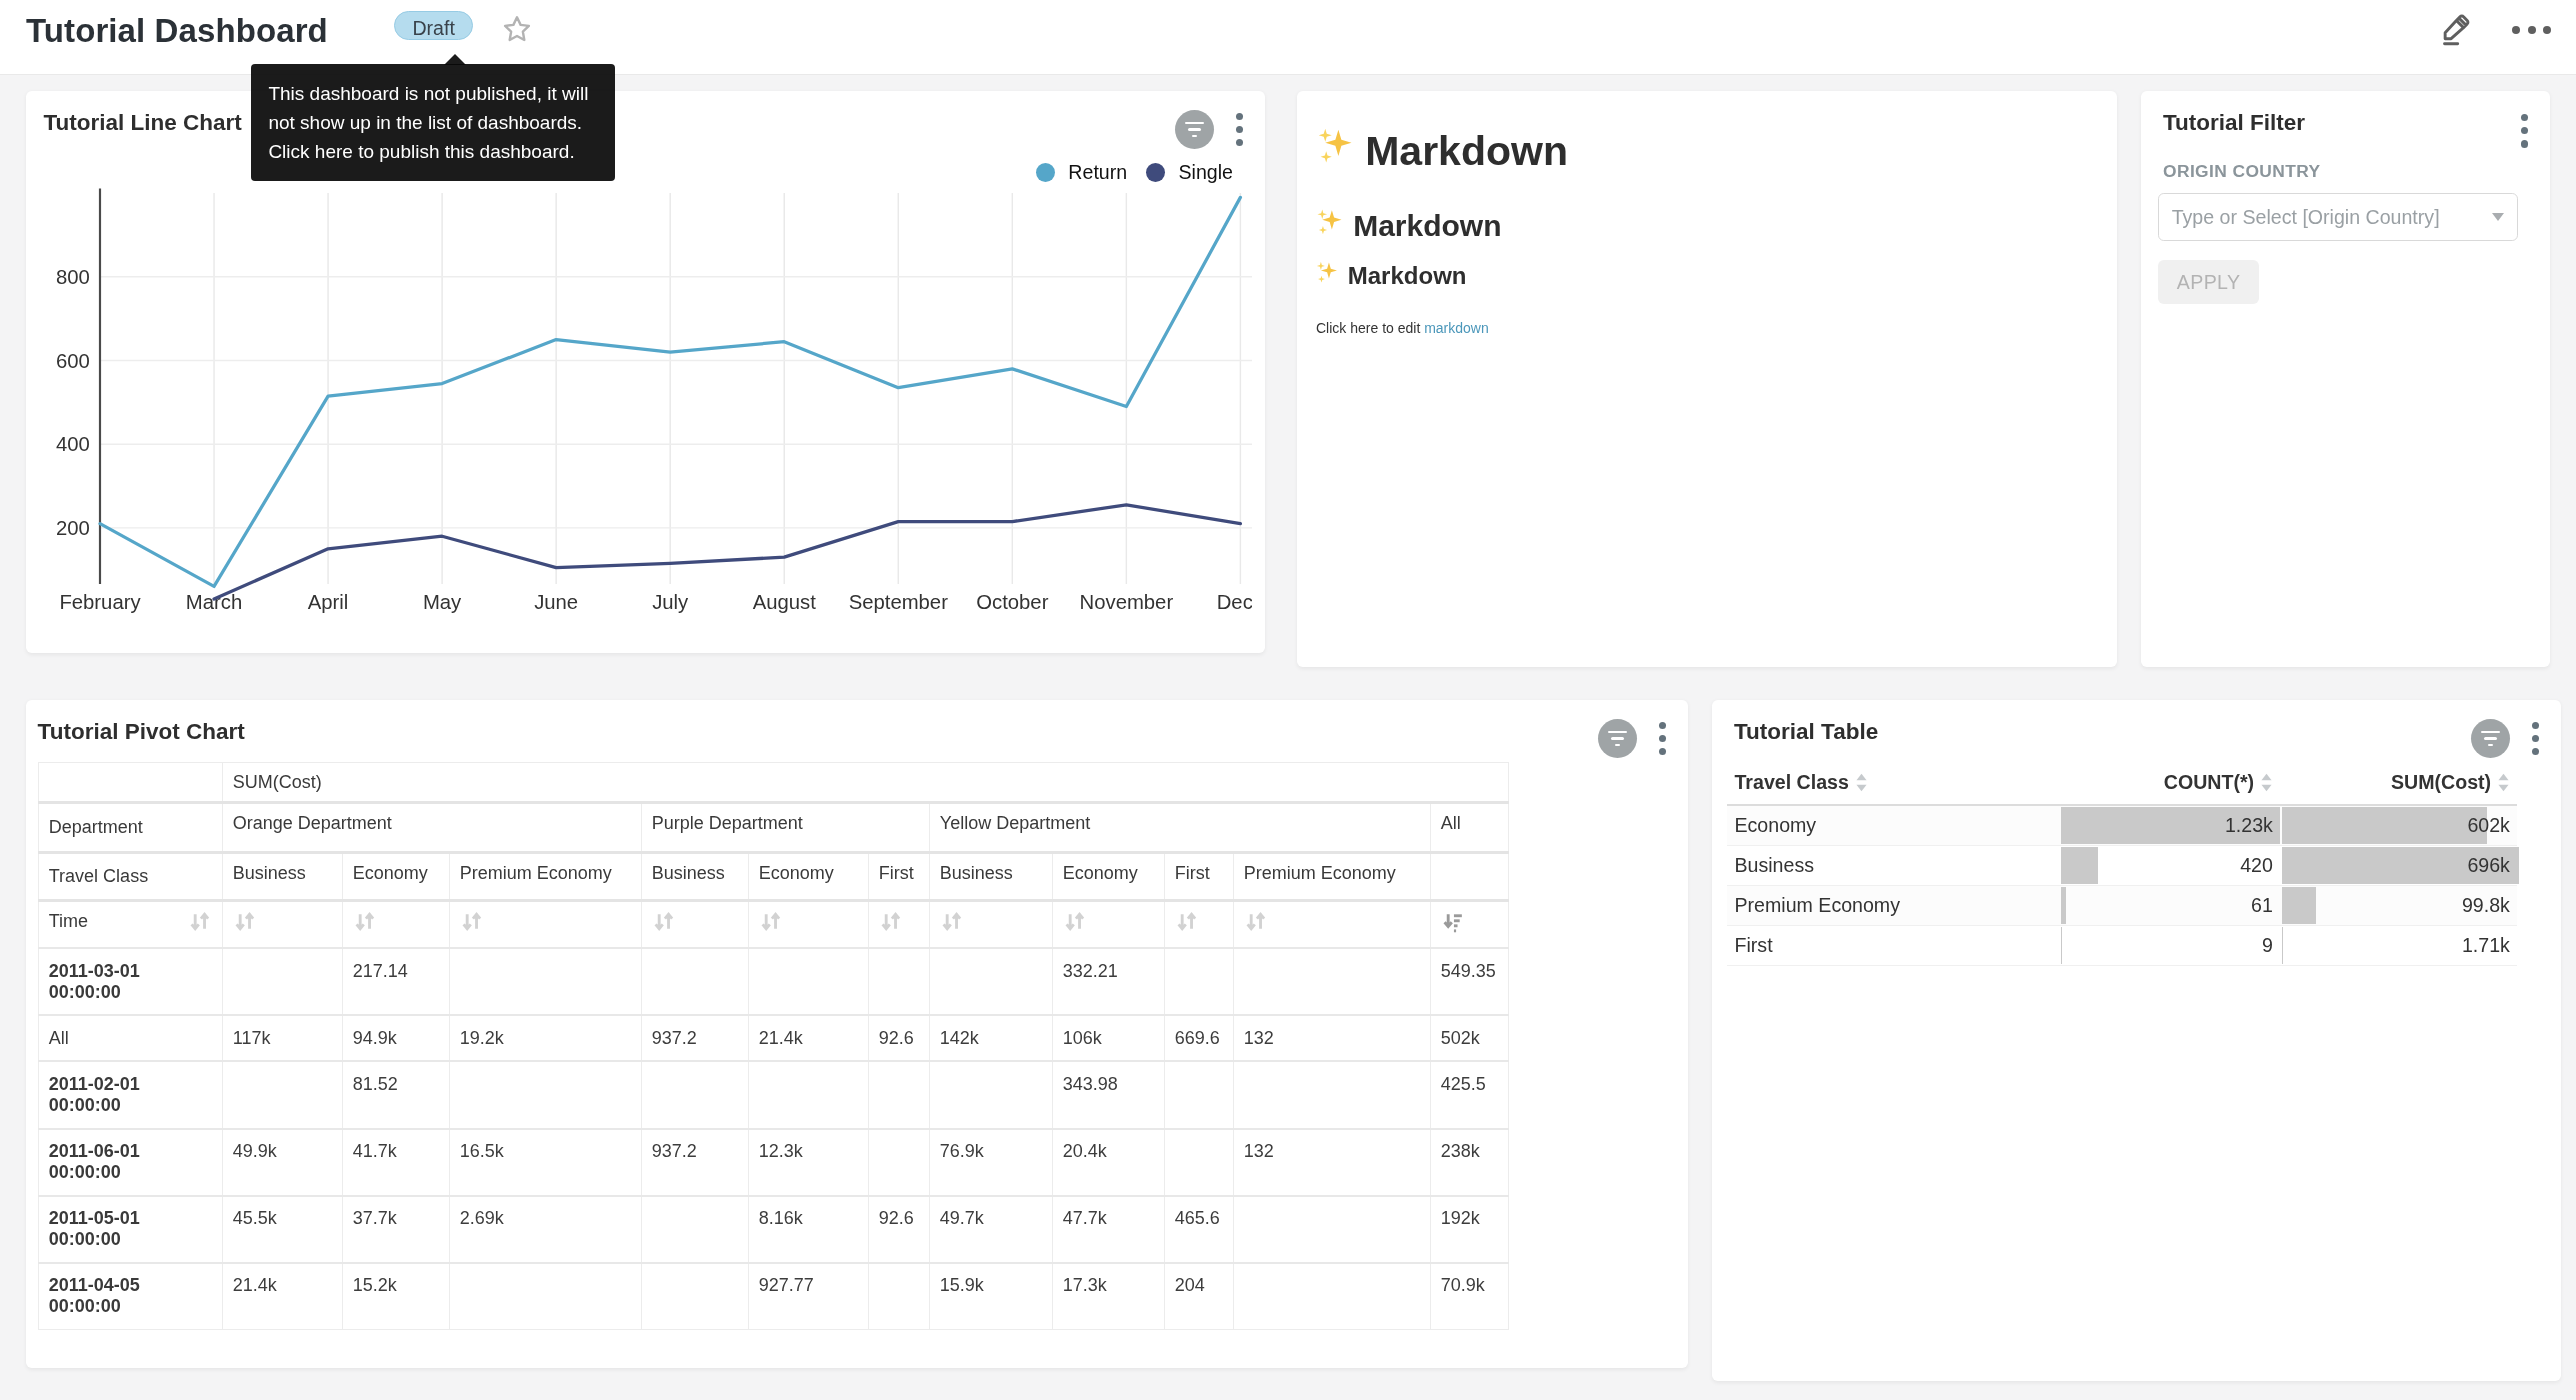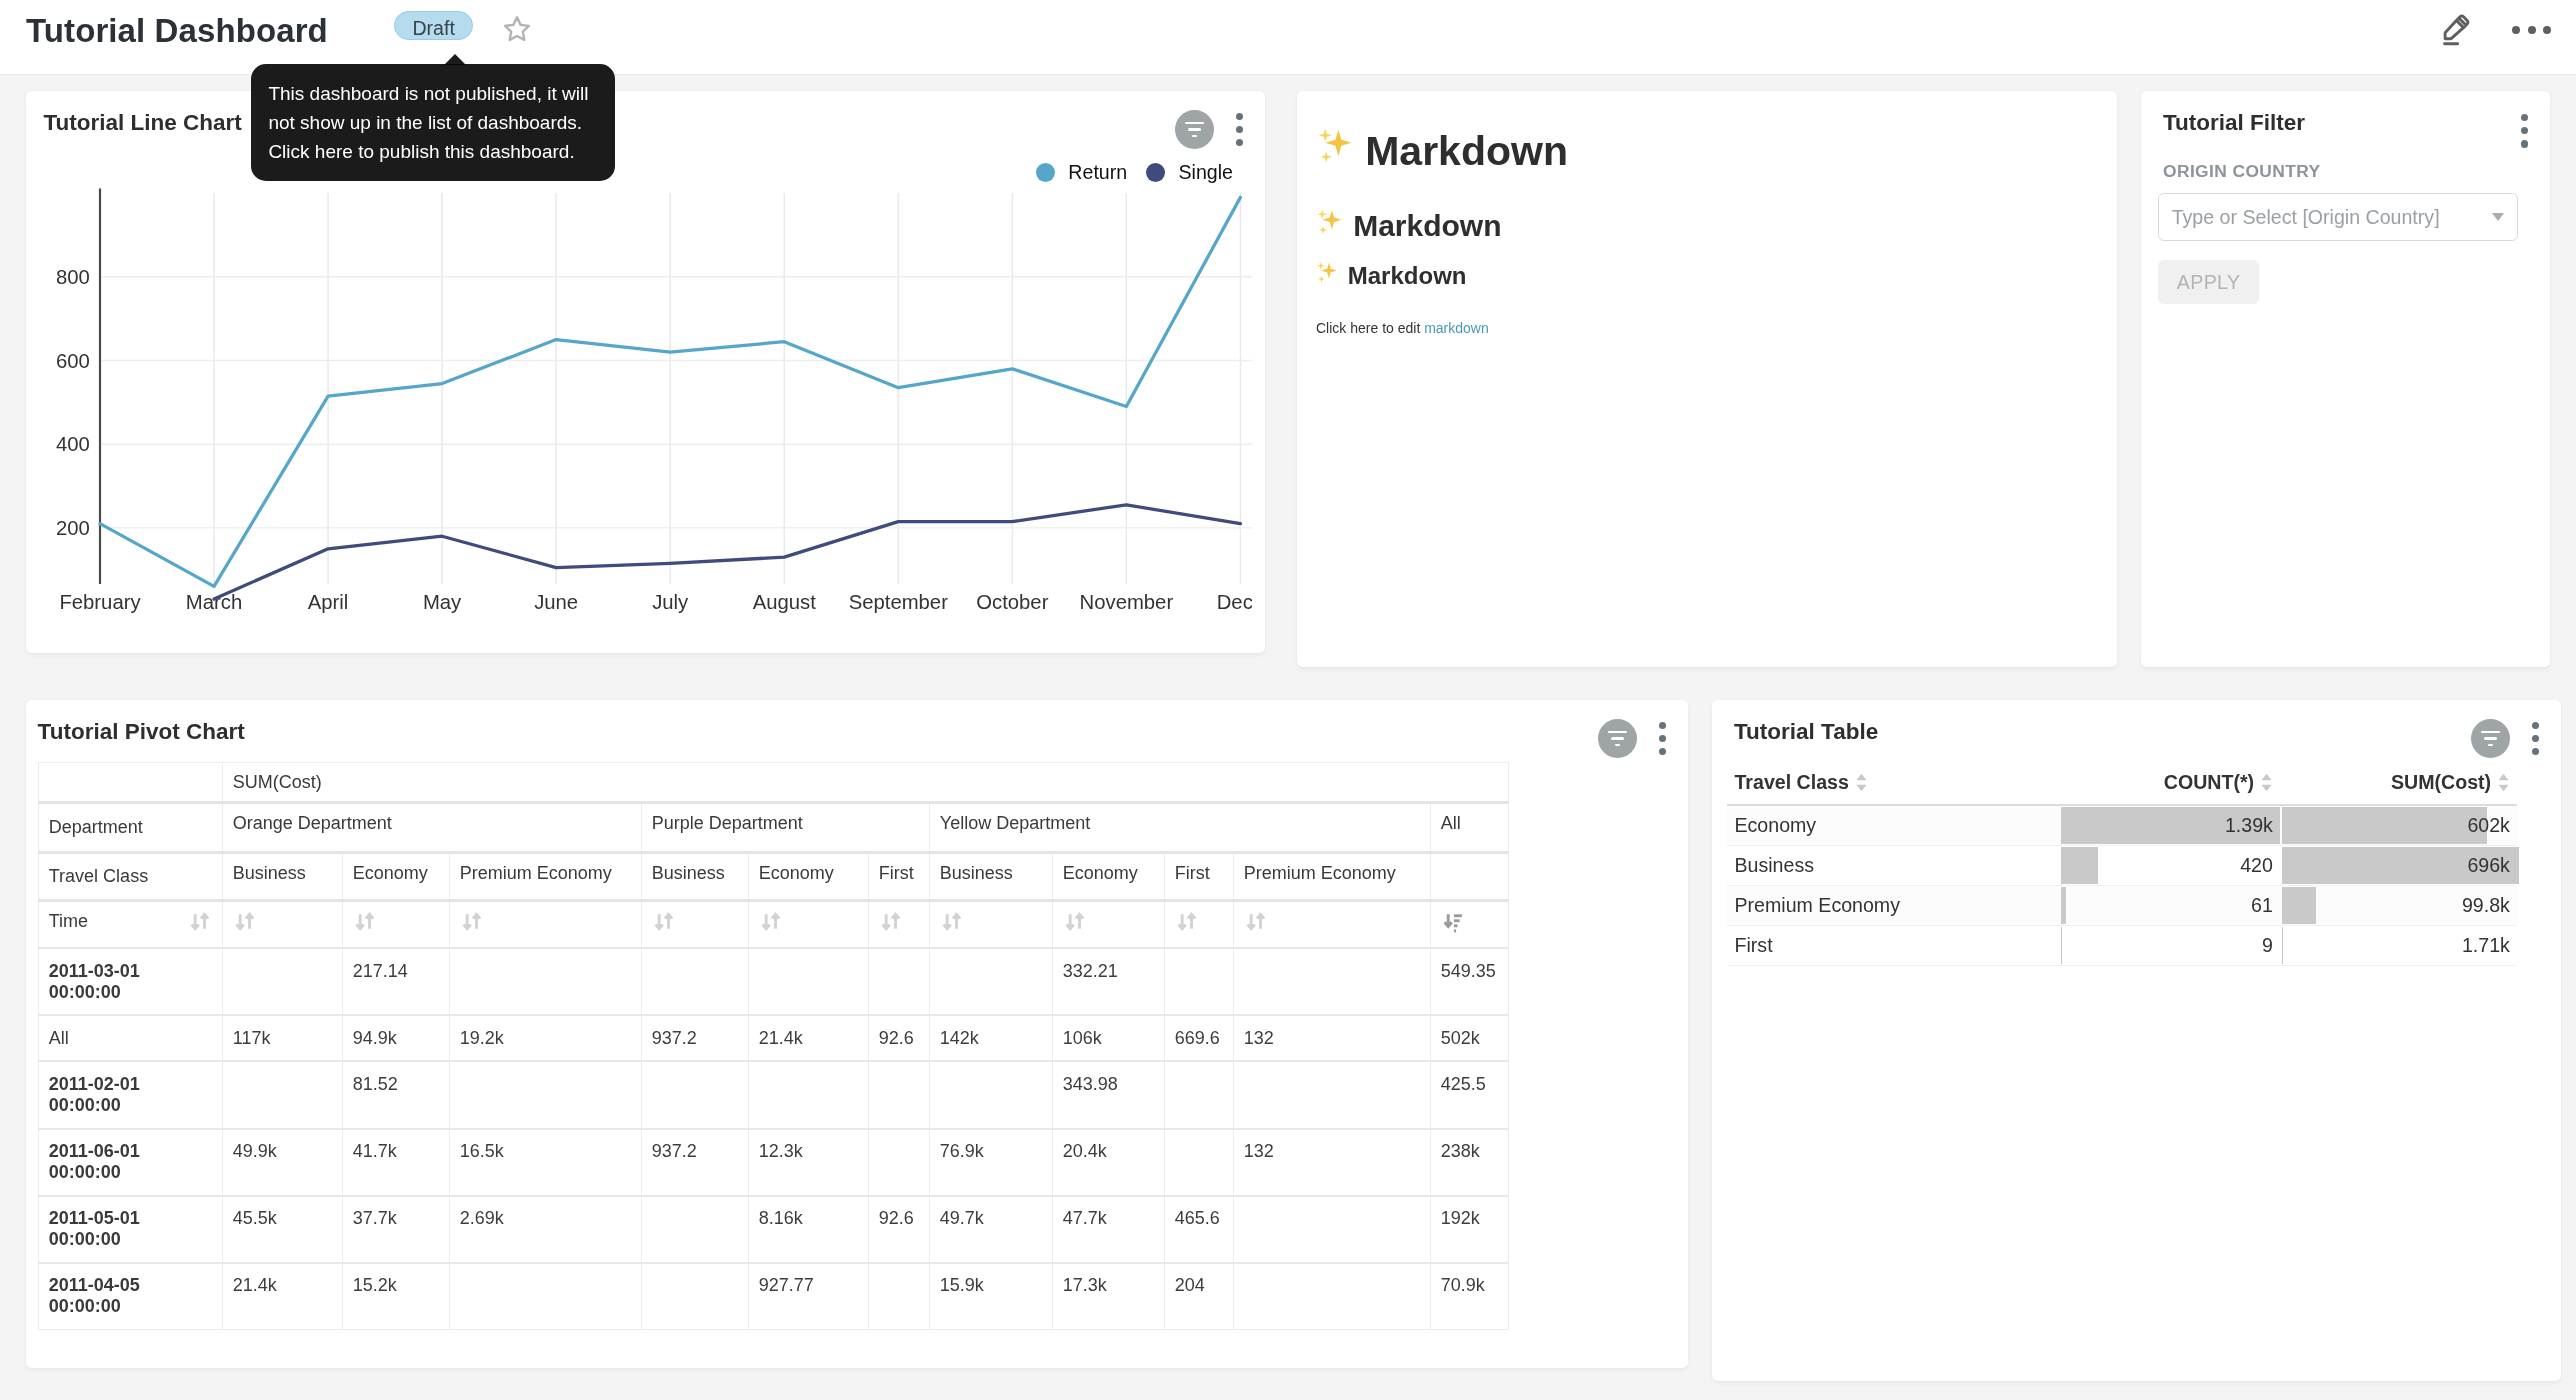--- a/index.html
+++ b/index.html
@@ -13,21 +13,21 @@
   
   .topbar { position:absolute; left:0; top:0; width:2576px; height:75px; background:#fff; border-bottom:1.5px solid #e9e9e9; }
   .dash-title { position:absolute; left:26px; top:11.6px; font-size:33px; font-weight:600; color:#2b3137; letter-spacing:0.1px; }
   .draft-badge { position:absolute; left:394px; top:11px; height:29px; line-height:32px; padding:0 17.4px;
     background:#b5dcee; border:1.5px solid #96cbe4; border-radius:19px; font-size:19.6px; color:#39424a; cursor:default; }
   .star { position:absolute; left:501px; top:13px; width:32px; height:32px; }
   .hdr-icons { position:absolute; right:25px; top:10.2px; display:flex; gap:39px; align-items:center; }
 
   
   .tooltip { position:absolute; left:251px; top:64px; width:364px; background:rgba(8,8,8,.92); color:#fff;
-    border-radius:15px; padding:14.5px 17.4px; font-size:19px; line-height:1.55; z-index:50; }
+    border-radius:4px; padding:14.5px 17.4px; font-size:19px; line-height:1.55; z-index:50; }
   .tooltip .arrow { position:absolute; left:193px; top:-10.2px; width:0; height:0;
     border-left:11px solid transparent; border-right:11px solid transparent; border-bottom:11px solid rgba(8,8,8,.92); }
 
   
   .card { position:absolute; background:#fff; border-radius:5.8px; box-shadow:0 1.5px 4.4px rgba(0,0,0,.06); overflow:hidden; }
   #card-line   { left:26px;   top:91px; width:1239px; height:562px; }
   #card-md     { left:1297px; top:91px; width:820px; height:576px; }
   #card-filter { left:2141px; top:91px; width:409px;  height:576px; }
   #card-pivot  { left:26px;   top:700px; width:1662px; height:668px; }
   #card-table  { left:1712px; top:700px; width:849px; height:681px; }
@@ -487,21 +487,21 @@
                   <path d="M9 1 L16 10 L2 10 Z" fill="#c6cacd"></path>
                   <path d="M9 25 L16 16 L2 16 Z" fill="#c6cacd"></path>
                 </svg>
               </div>
             </th>
           </tr>
         </thead>
       <tbody id="tt-body">
           <tr class="odd">
             <td>Economy</td>
-            <td class="num"><div class="bar" style="width:100%;background:#c9c9c9"></div><span class="val">1.39k</span></td>
+            <td class="num"><div class="bar" style="width:100%;background:#c9c9c9"></div><span class="val">1.23k</span></td>
             <td class="num"><div class="bar" style="width:86.5%;background:#c9c9c9"></div><span class="val">602k</span></td>
           </tr>
           <tr class="even">
             <td>Business</td>
             <td class="num"><div class="bar" style="width:17%;background:#c9c9c9"></div><span class="val">420</span></td>
             <td class="num"><div class="bar" style="width:100%;background:#c9c9c9"></div><span class="val">696k</span></td>
           </tr>
           <tr class="odd">
             <td>Premium Economy</td>
             <td class="num"><div class="bar" style="width:2.5%;background:#c9c9c9"></div><span class="val">61</span></td>

